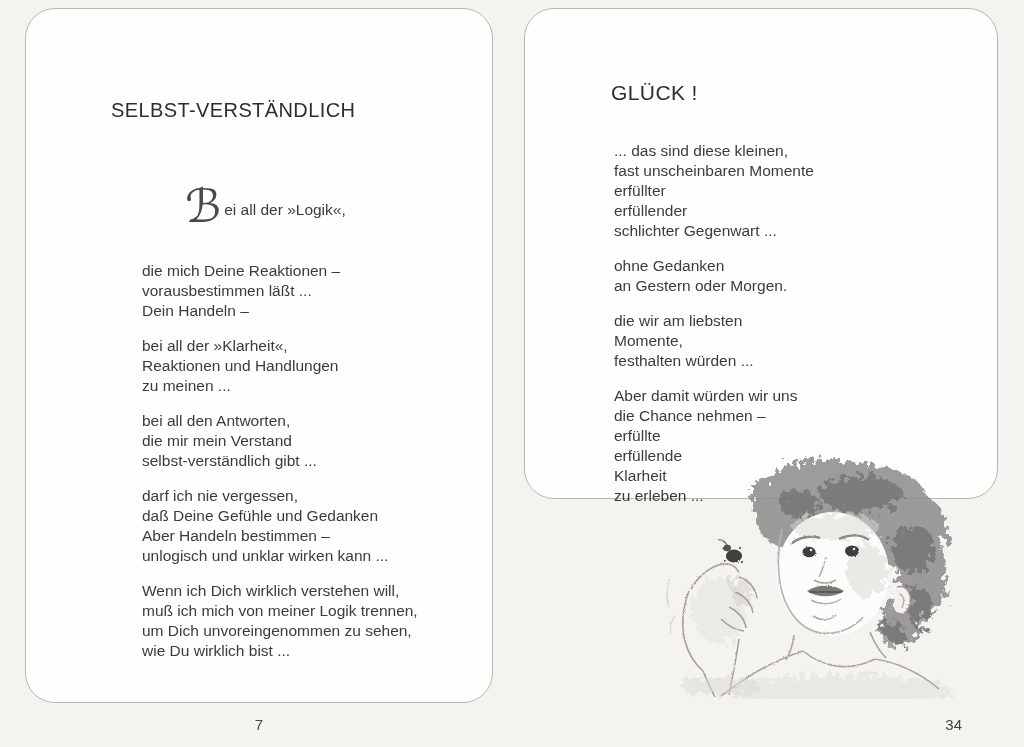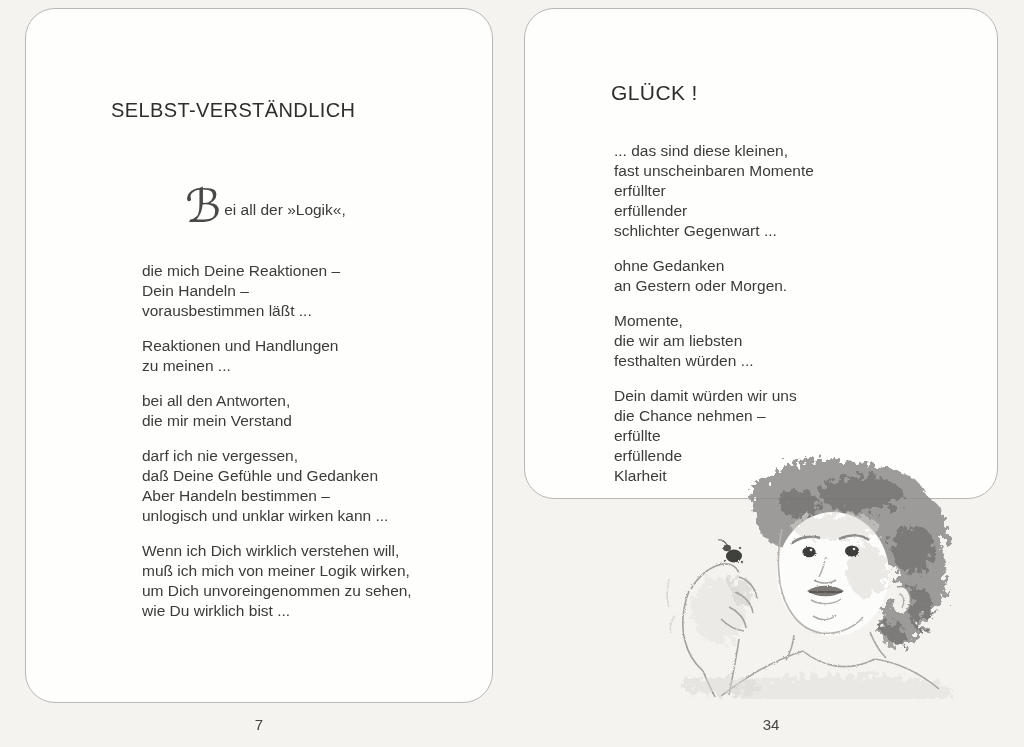--- a/index.html
+++ b/index.html
@@ -51,21 +51,21 @@
     color:#4a4947;
   }
   .pagenum{
     position:absolute;
     top:716px;
     text-align:center;
     font-size:15px;
     color:#454442;
   }
   .pagenum.left{left:25px;width:468px;}
-  .pagenum.right{left:544px;width:454px;}
+  .pagenum.right{left:508px;width:454px;text-align:right;}
   .illustration{
     position:absolute;
     left:136px;top:440px;
     width:330px;height:250px;
   }
 </style>
 </head>
 <body>
 
 <div class="spread">
@@ -73,42 +73,44 @@
   <div class="page left">
     <div class="title">SELBST-VERSTÄNDLICH</div>
 
     <div class="poem">
       <div class="stanza">
         <div class="line first-line">
           <span class="dropcap">ℬ</span><span>ei all der »Logik«,</span>
         </div>
         <div>
             <div class="line">die mich Deine Reaktionen –</div>
+            <div class="line">vorausbestimmen läßt ...</div>
             <div class="line">Dein Handeln –</div>
-            <div class="line">vorausbestimmen läßt ...</div>
           </div>
       </div>
       <div>
           <div class="stanza">
+            <div class="line">bei all der »Klarheit«,</div>
             <div class="line">Reaktionen und Handlungen</div>
             <div class="line">zu meinen ...</div>
           </div>
           <div class="stanza">
             <div class="line">bei all den Antworten,</div>
             <div class="line">die mir mein Verstand</div>
+            <div class="line">selbst-verständlich gibt ...</div>
           </div>
           <div class="stanza">
             <div class="line">darf ich nie vergessen,</div>
             <div class="line">daß Deine Gefühle und Gedanken</div>
             <div class="line">Aber Handeln bestimmen –</div>
             <div class="line">unlogisch und unklar wirken kann ...</div>
           </div>
           <div class="stanza">
             <div class="line">Wenn ich Dich wirklich verstehen will,</div>
-            <div class="line">muß ich mich von meiner Logik wirken,</div>
+            <div class="line">muß ich mich von meiner Logik trennen,</div>
             <div class="line">um Dich unvoreingenommen zu sehen,</div>
             <div class="line">wie Du wirklich bist ...</div>
           </div>
         </div>
     </div>
   </div>
 
   <div class="page right">
     <div class="title">GLÜCK !</div>
 
@@ -119,30 +121,31 @@
             <div class="line">fast unscheinbaren Momente</div>
             <div class="line">erfüllter</div>
             <div class="line">erfüllender</div>
             <div class="line">schlichter Gegenwart ...</div>
           </div>
           <div class="stanza">
             <div class="line">ohne Gedanken</div>
             <div class="line">an Gestern oder Morgen.</div>
           </div>
           <div class="stanza">
+            <div class="line">die wir am liebsten</div>
             <div class="line">Momente,</div>
-            <div class="line">die wir am liebsten</div>
             <div class="line">festhalten würden ...</div>
           </div>
           <div class="stanza">
-            <div class="line">Dein damit würden wir uns</div>
+            <div class="line">Aber damit würden wir uns</div>
             <div class="line">die Chance nehmen –</div>
             <div class="line">erfüllte</div>
             <div class="line">erfüllende</div>
             <div class="line">Klarheit</div>
+            <div class="line">zu erleben ...</div>
           </div>
         </div>
     </div>
 
     <svg class="illustration" viewBox="0 0 330 250" role="img" aria-label="Pencil sketch of a curly-haired child gazing at a small beetle perched on raised fingers">
       <defs>
         <filter id="hairf" x="-30%" y="-30%" width="160%" height="160%">
           <feTurbulence type="fractalNoise" baseFrequency="0.14" numOctaves="3" result="n"></feTurbulence>
           <feDisplacementMap in="SourceGraphic" in2="n" scale="24"></feDisplacementMap>
           <feGaussianBlur stdDeviation="0.7"></feGaussianBlur>

